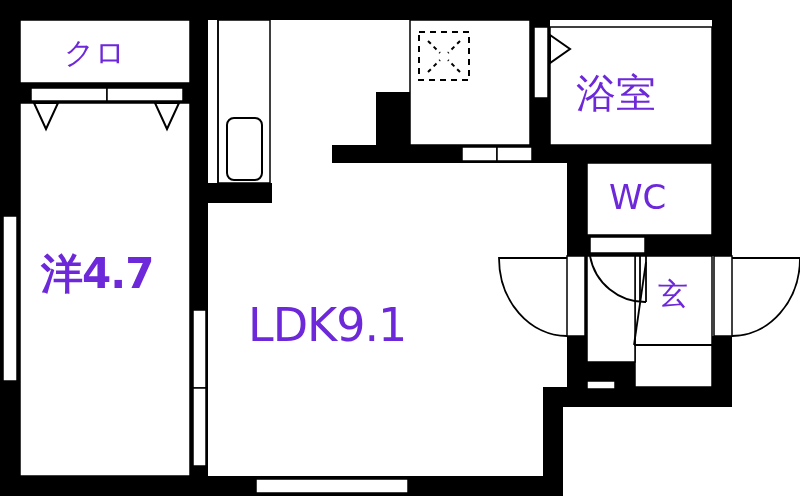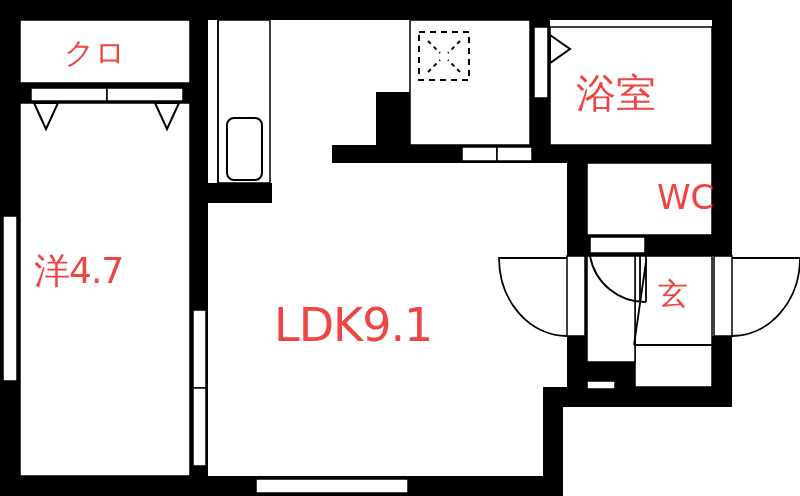--- a/index.html
+++ b/index.html
@@ -1,23 +1,23 @@
 <!DOCTYPE html>
 <html><head>
 <meta charset="utf-8">
 <style>
   html, body { margin: 0; padding: 0; background: #ffffff; }
   body { width: 800px; height: 496px; overflow: hidden; position: relative; }
   #plan { position: absolute; left: 0; top: 0; width: 800px; height: 496px; }
-  .lbl { position: absolute; font-family: "DejaVu Sans", "Liberation Sans", sans-serif; color: #ef4444; white-space: nowrap; line-height: 1; }
+  .lbl { position: absolute; font-family: "DejaVu Sans", "Liberation Sans", sans-serif; color: #6d28d9; white-space: nowrap; line-height: 1; }
   .lbl-closet { left: 64px; top: 38px; font-size: 30px; }
-  .lbl-western { left: 34px; top: 253px; font-size: 36px; letter-spacing: -1px; }
-  .lbl-ldk { left: 274px; top: 302px; font-size: 46px; letter-spacing: -1px; }
+  .lbl-western { left: 41px; top: 253px; font-size: 42px; letter-spacing: -1px; font-weight: bold; }
+  .lbl-ldk { left: 248px; top: 302px; font-size: 46px; letter-spacing: -1px; }
   .lbl-bath { left: 576px; top: 73px; font-size: 40px; text-align: right; }
-  .lbl-wc { left: 609px; top: 180px; font-size: 34px; margin-left: 48px; }
+  .lbl-wc { left: 609px; top: 180px; font-size: 34px; }
   .lbl-entrance { left: 658px; top: 279px; font-size: 30px; }
 </style>
 </head>
 <body>
 
 <svg id="plan" viewBox="0 0 800 496" xmlns="http://www.w3.org/2000/svg">
 
   <g fill="#000">
 
     <rect x="0" y="0" width="732" height="20"></rect>

